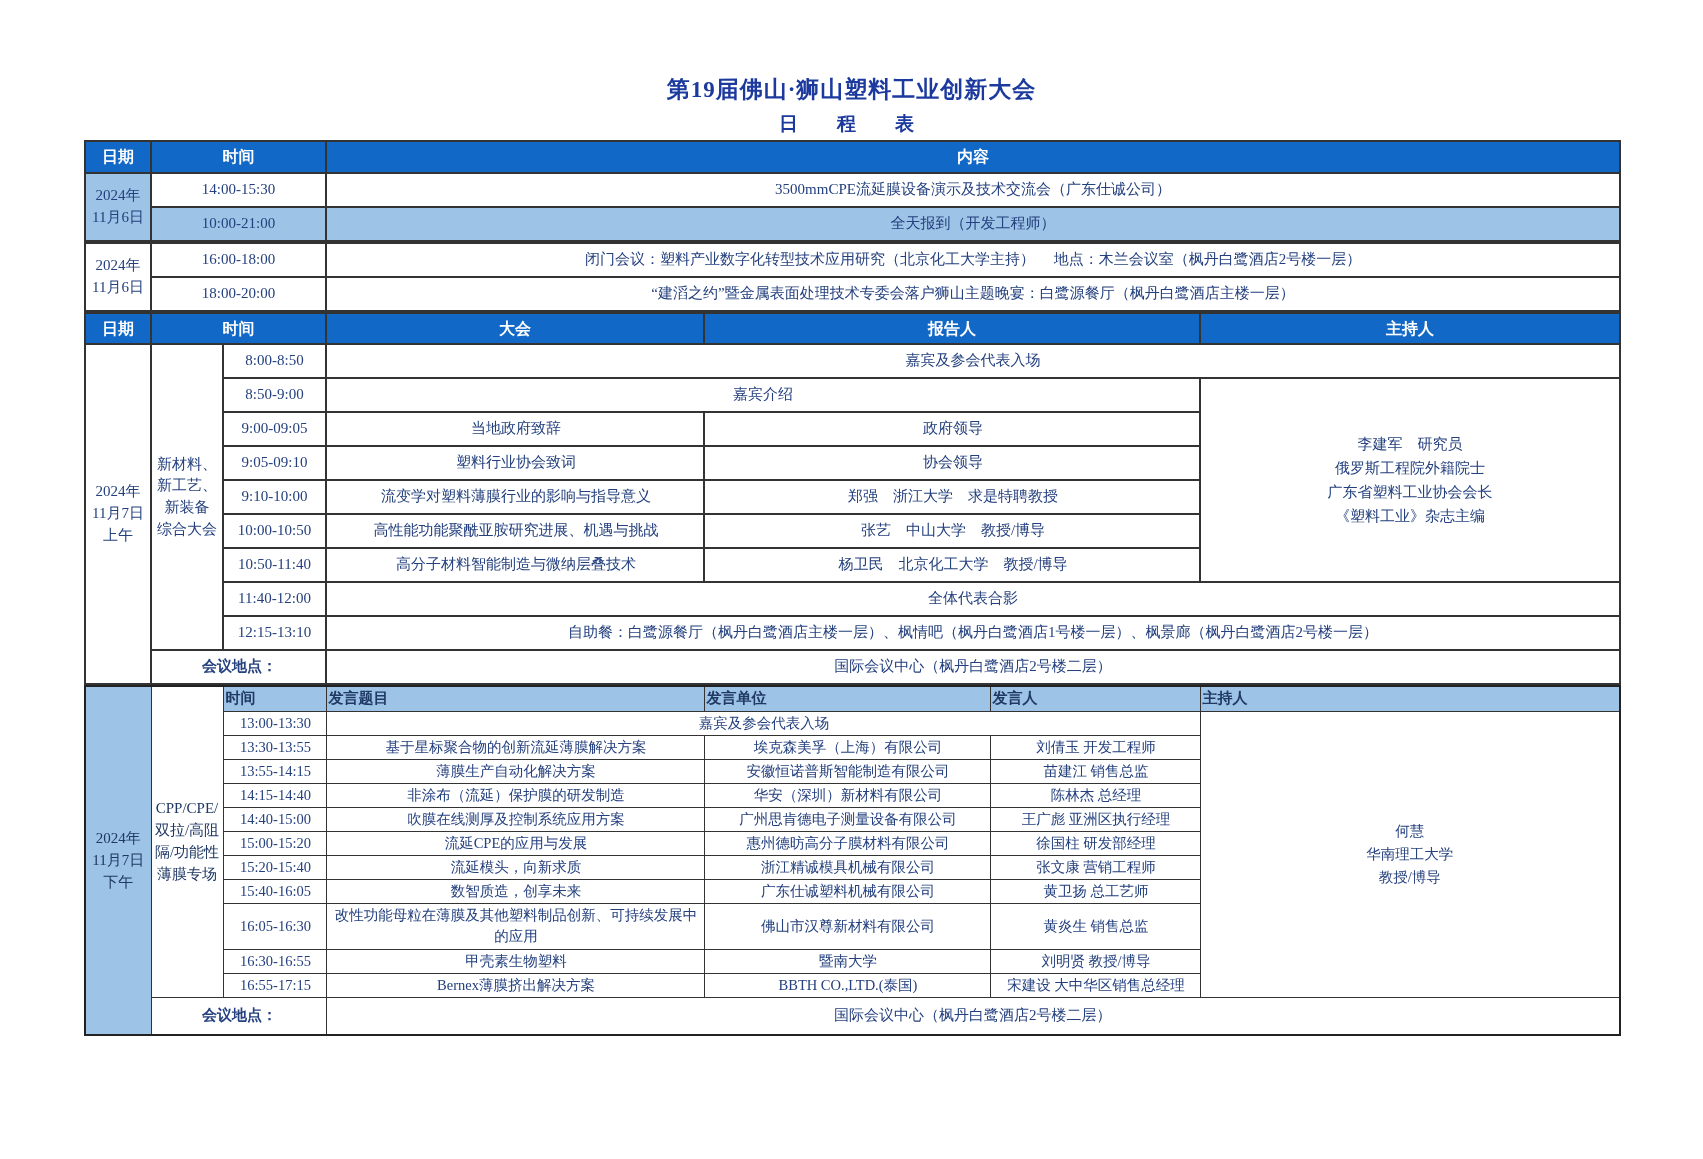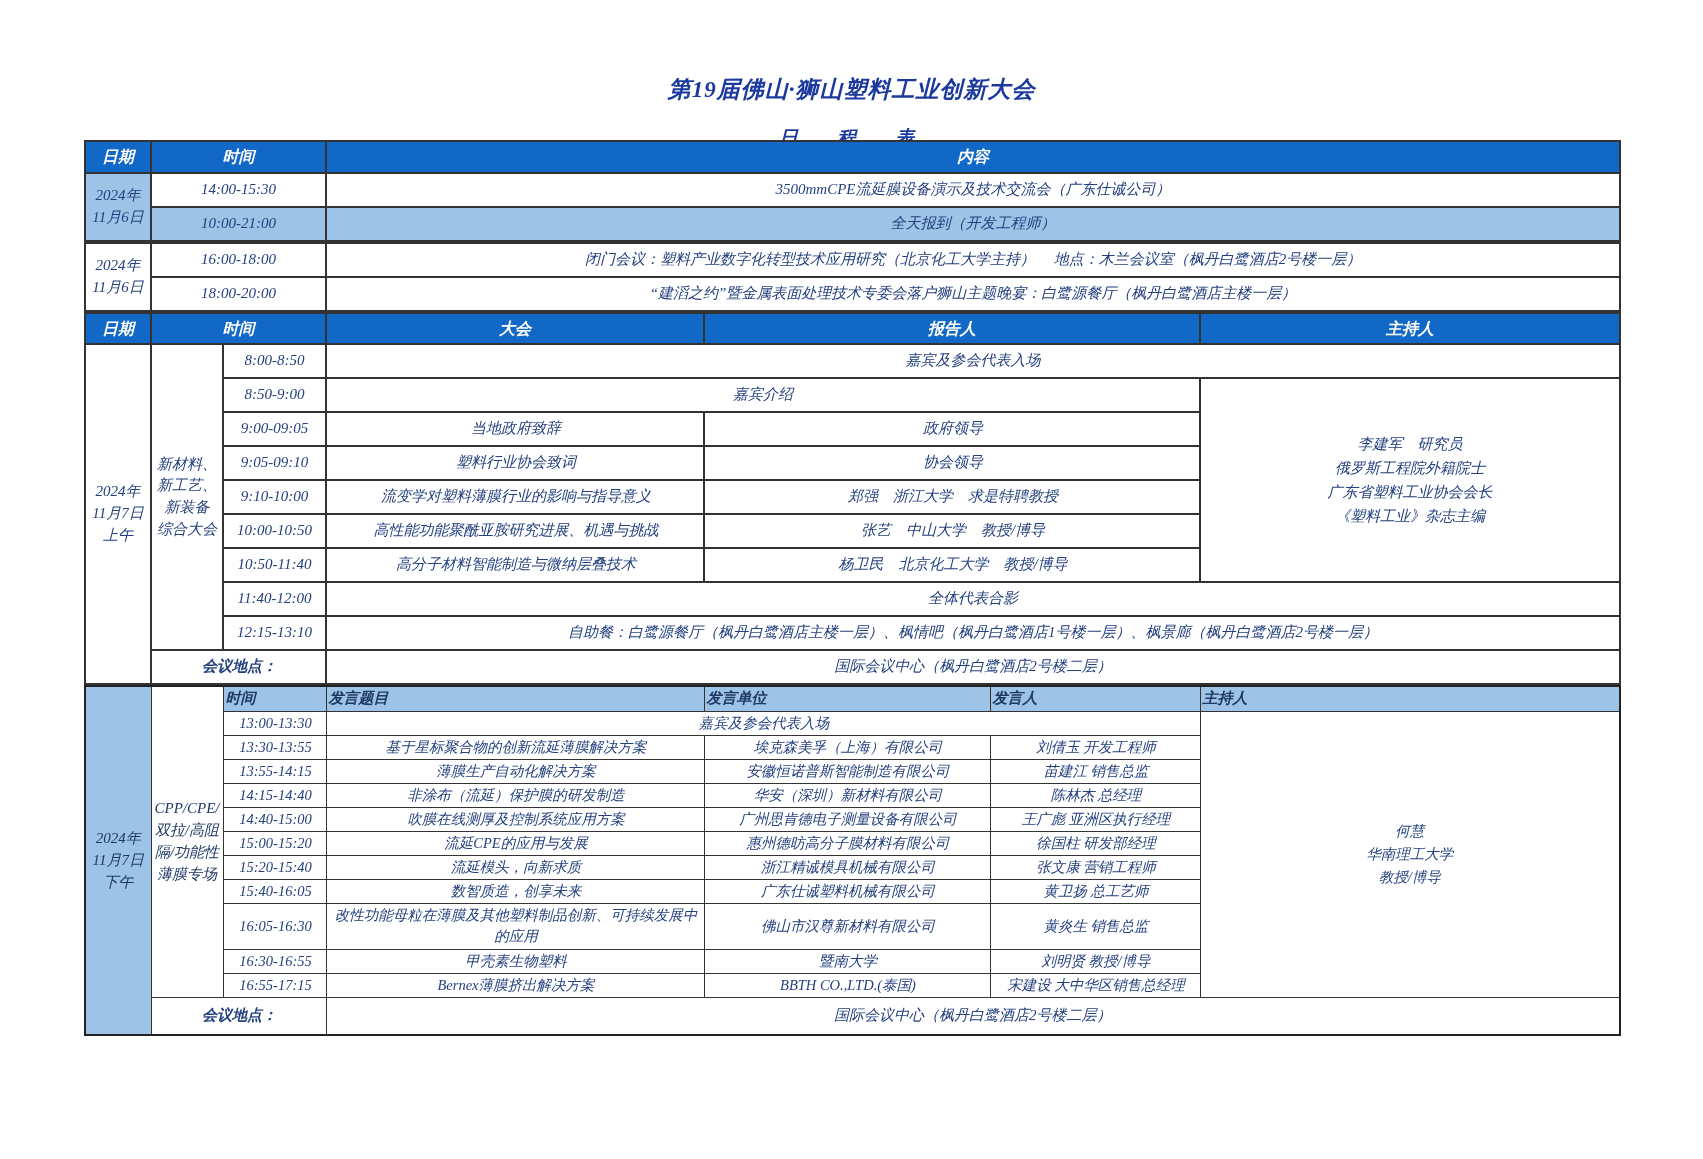--- a/index.html
+++ b/index.html
@@ -1,24 +1,24 @@
 <!DOCTYPE html>
 <html><head>
 <meta charset="utf-8">
 <style>
   html,body { margin:0; padding:0; background:#ffffff; }
   body {
     width:1703px; height:1159px; overflow:hidden;
     font-family:"Liberation Serif","DejaVu Serif",serif;
     color:#24407E;
   }
-  .page { position:relative; width:1703px; height:1013px;font-style:italic; }
+  .page { position:relative; width:1703px; height:1013px; }
   .titles { position:absolute; top:74px; left:84px; width:1535px; text-align:center; }
   .main-title { font-size:23px; font-weight:bold; color:#1C3A9E; letter-spacing:1px; }
-  .sub-title  { font-size:19px; font-weight:bold; color:#1C3A9E; letter-spacing:10px; margin-top:20px; }
+  .sub-title  { font-size:19px; font-weight:bold; color:#1C3A9E; letter-spacing:10px; margin-top:6px; }
   .tables { position:absolute; top:140px; left:84px; width:1535px;border-radius:26px; }
   table { border-collapse:collapse; table-layout:fixed; width:1535px; margin:0; }
   td {
     border:2px solid #333333; overflow:hidden; font-size:15px;
     text-align:center; vertical-align:middle; padding:1px 2px;
     color:#24407E; line-height:1.45;
   }
   .aft td { border-width:1.5px; font-size:14.5px; }
   .tbl { border:2.5px solid #222222; }
   .hdr td { background:#1268C6; color:#ffffff; font-weight:bold; font-size:16px; }

